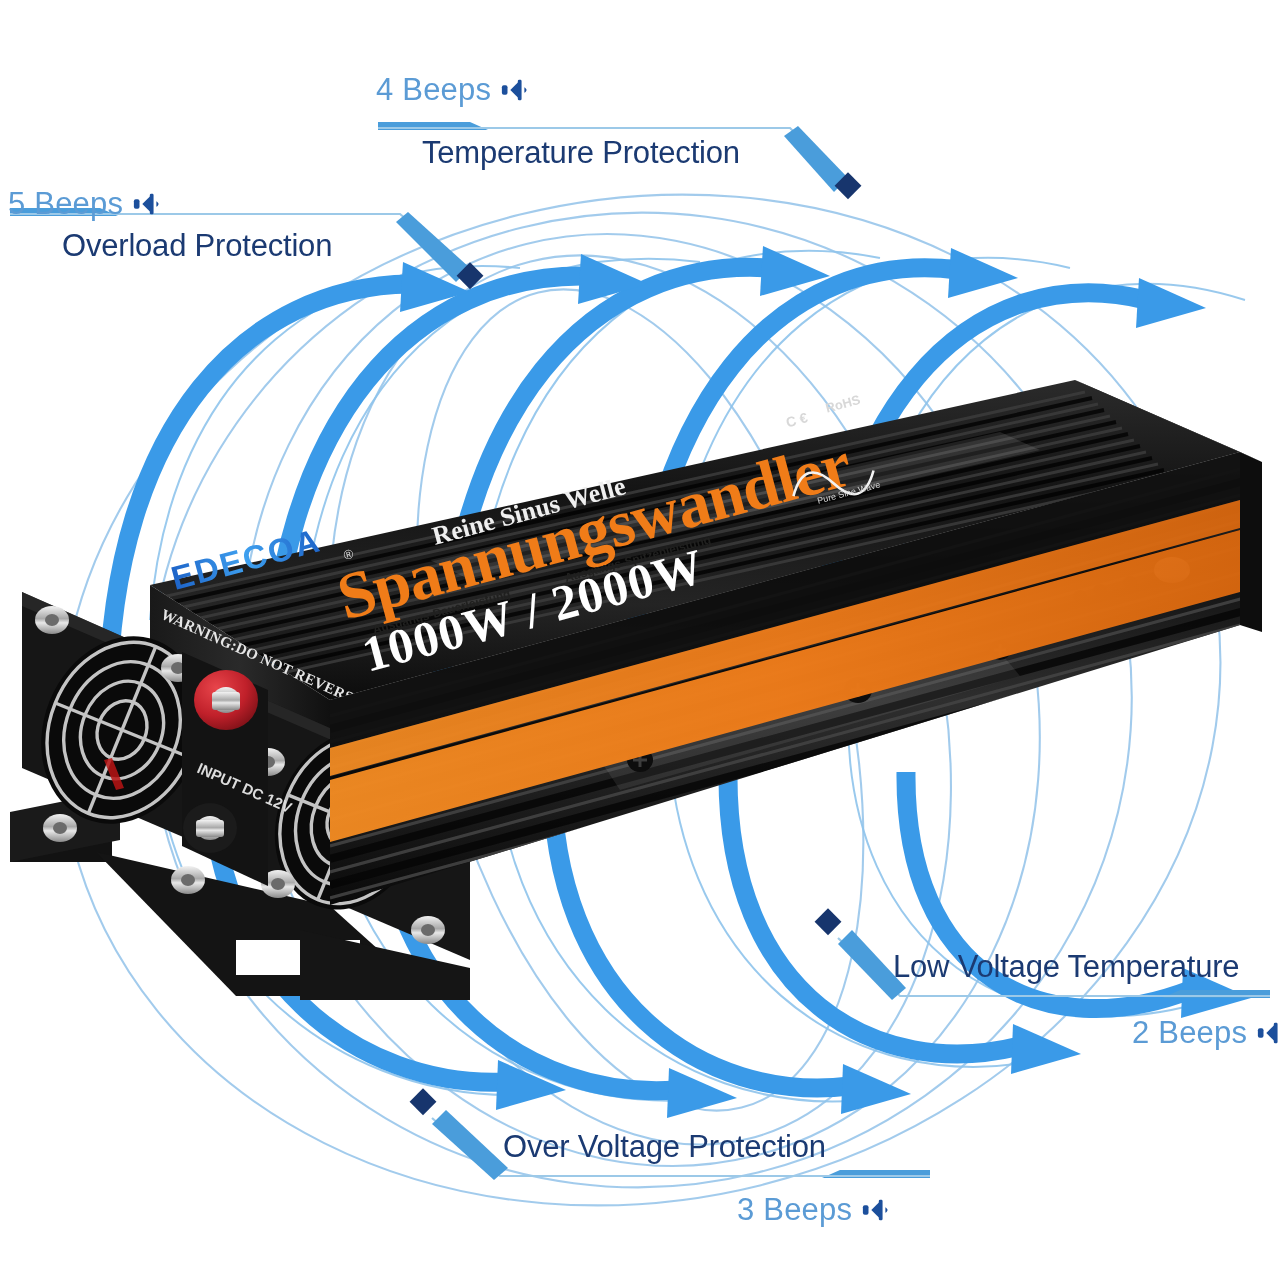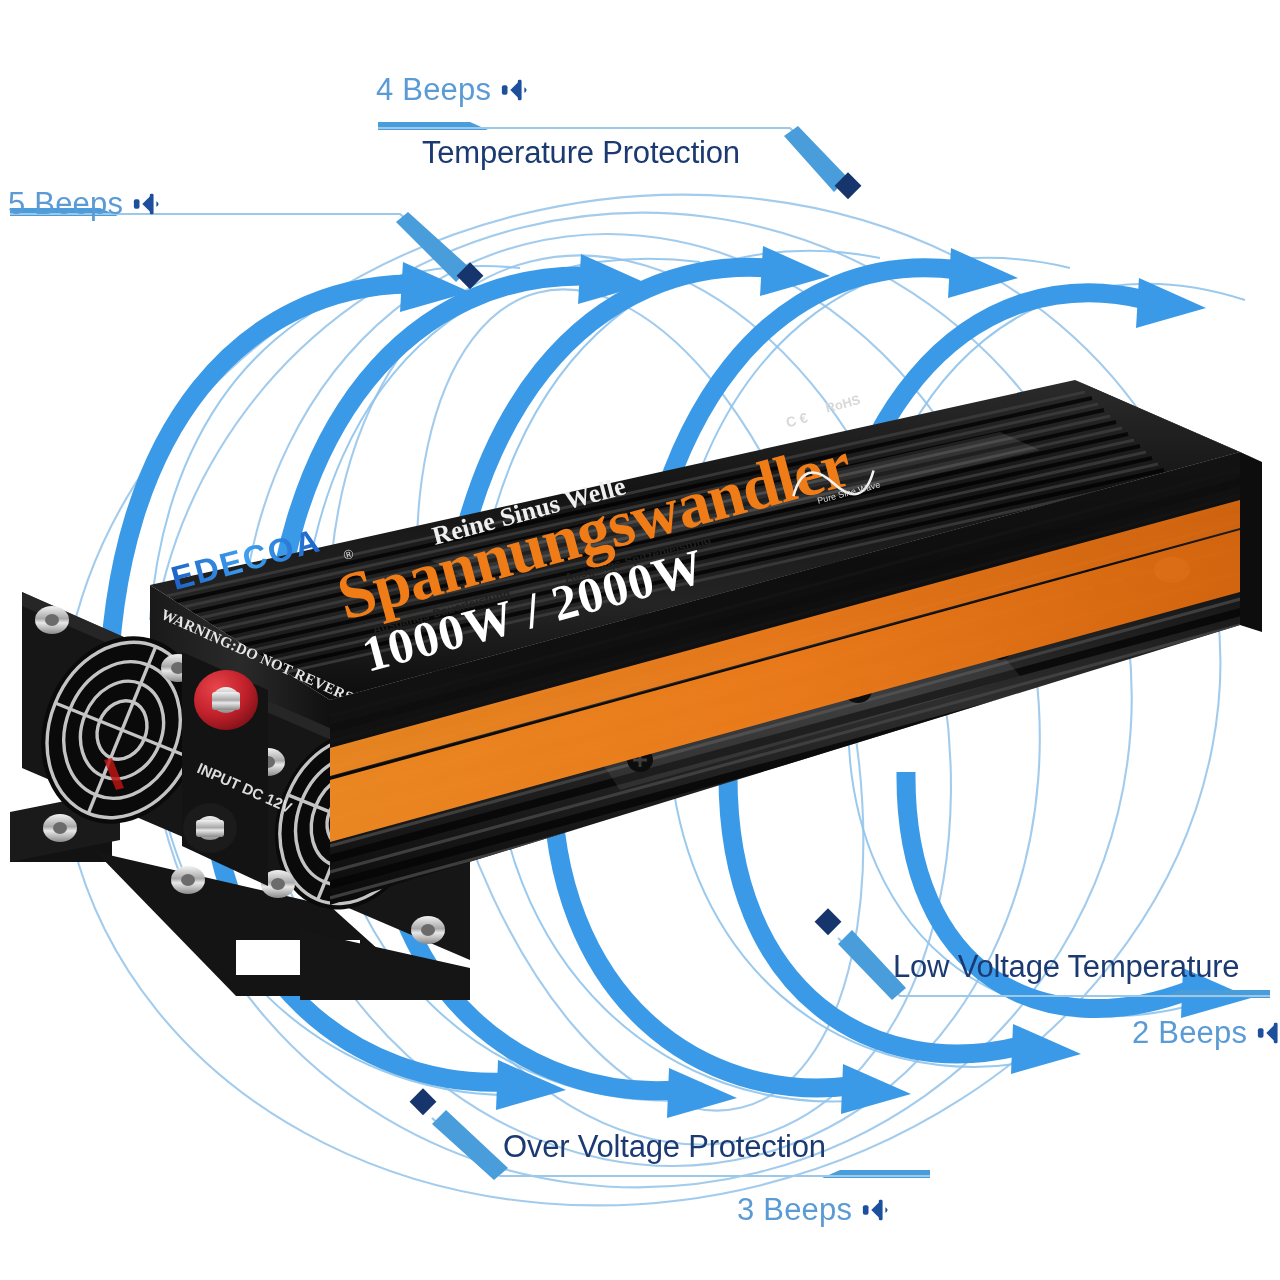--- a/index.html
+++ b/index.html
@@ -363,20 +363,21 @@
 
     <div class="beeps" style="left:8px;top:150px;margin-top:38px;">
       <span>5 Beeps</span>
       <svg class="spk" viewBox="0 0 32 32">
         <rect x="2" y="11" width="6" height="10" rx="2" fill="#1c4f9c"></rect>
         <path d="M11,16 L22,5 L22,27 Z" fill="#1c4f9c"></path>
         <rect x="19" y="5" width="4" height="22" rx="1.5" fill="#1c4f9c"></rect>
         <path d="M26,13 C29,15 29,17 26,19 Z" fill="#1c4f9c"></path>
       </svg>
     </div>
+    <div class="label" style="left:62px;top:230px;">Overload Protection</div>
 
     <div class="beeps" style="left:376px;top:74px;">
       <span>4 Beeps</span>
       <svg class="spk" viewBox="0 0 32 32">
         <rect x="2" y="11" width="6" height="10" rx="2" fill="#1c4f9c"></rect>
         <path d="M11,16 L22,5 L22,27 Z" fill="#1c4f9c"></path>
         <rect x="19" y="5" width="4" height="22" rx="1.5" fill="#1c4f9c"></rect>
         <path d="M26,13 C29,15 29,17 26,19 Z" fill="#1c4f9c"></path>
       </svg>
     </div>

